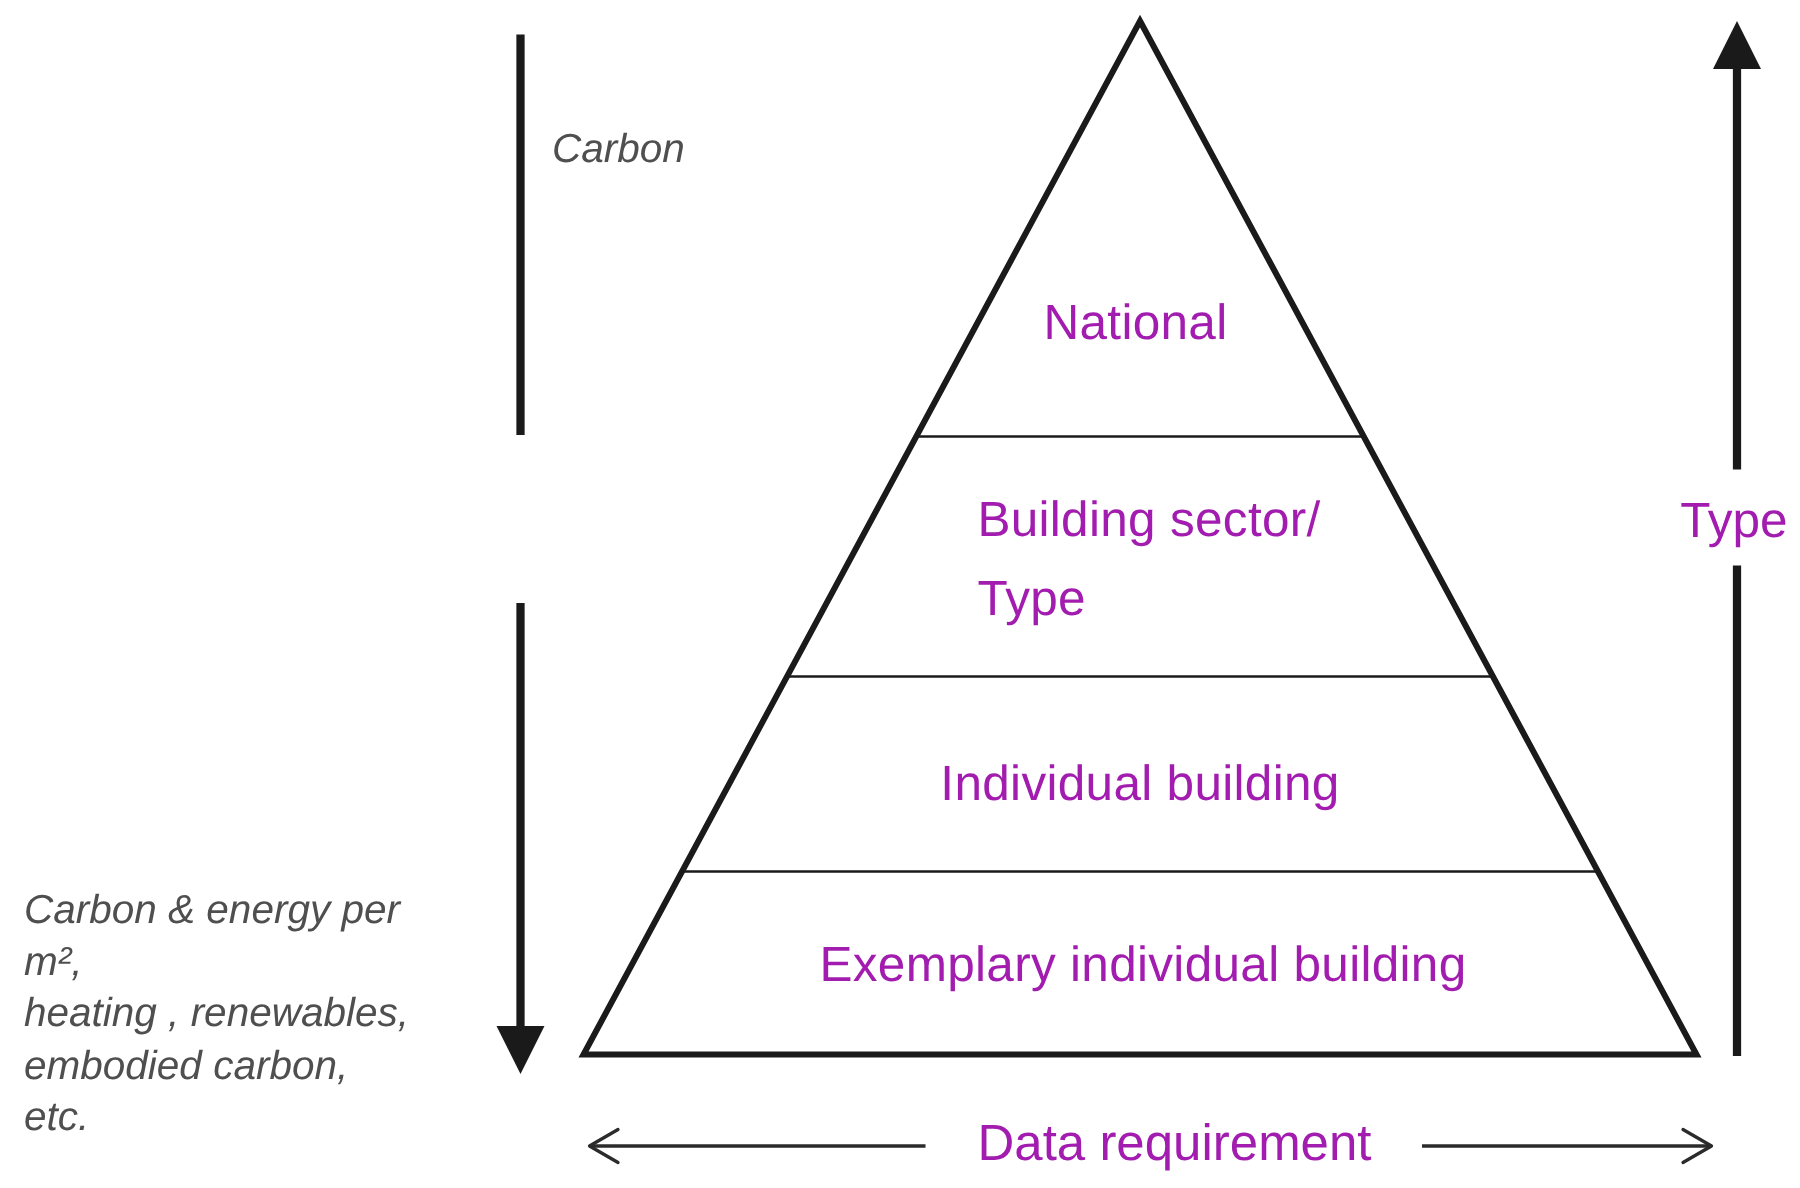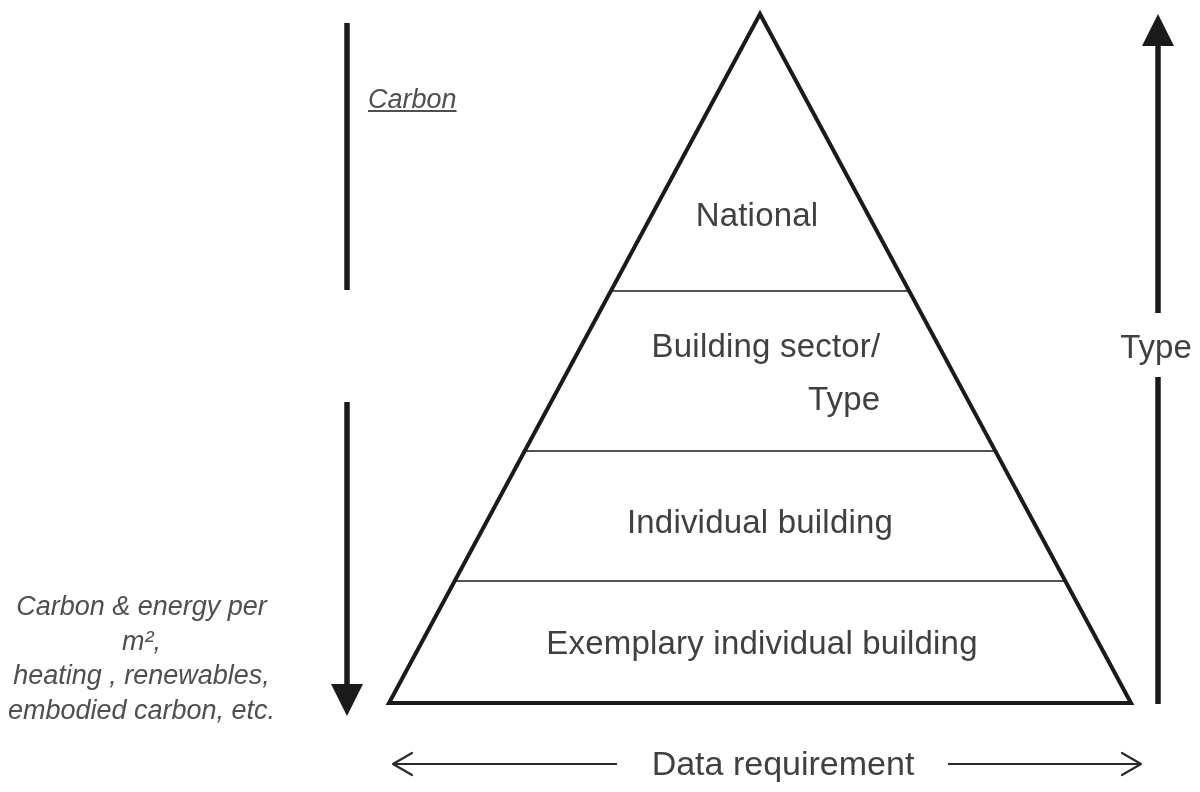--- a/index.html
+++ b/index.html
@@ -17,46 +17,46 @@
     color: #1a1a1a;
   }
   .stage svg {
     position: absolute;
     inset: 0;
   }
   .label {
     position: absolute;
     transform: translate(-50%, -50%);
     white-space: pre-line;
-    text-align: right;
-    color: #404040;
+    text-align: left;
+    color: #a21caf;
     line-height: 1.32;
   }
   .level-label {
     font-size: 33px;
     letter-spacing: 0.2px;
   }
   .side-label {
     font-size: 33px;
   }
   .annotation {
     position: absolute;
     font-style: italic;
     color: #4f4f4f;
     white-space: pre-line;
     font-size: 27px;
     line-height: 1.28;
   }
   .annotation.top-left {
     transform: none;
     text-align: right;
-    text-decoration: underline;
   }
   .annotation.bottom-left {
-    text-align: center;
+    text-align: left;
+    padding-left: 16px;
   }
   .bottom-axis-label {
     font-size: 34px;
   }
 </style>
 </head>
 <body>
 
 <div class="stage">
 

